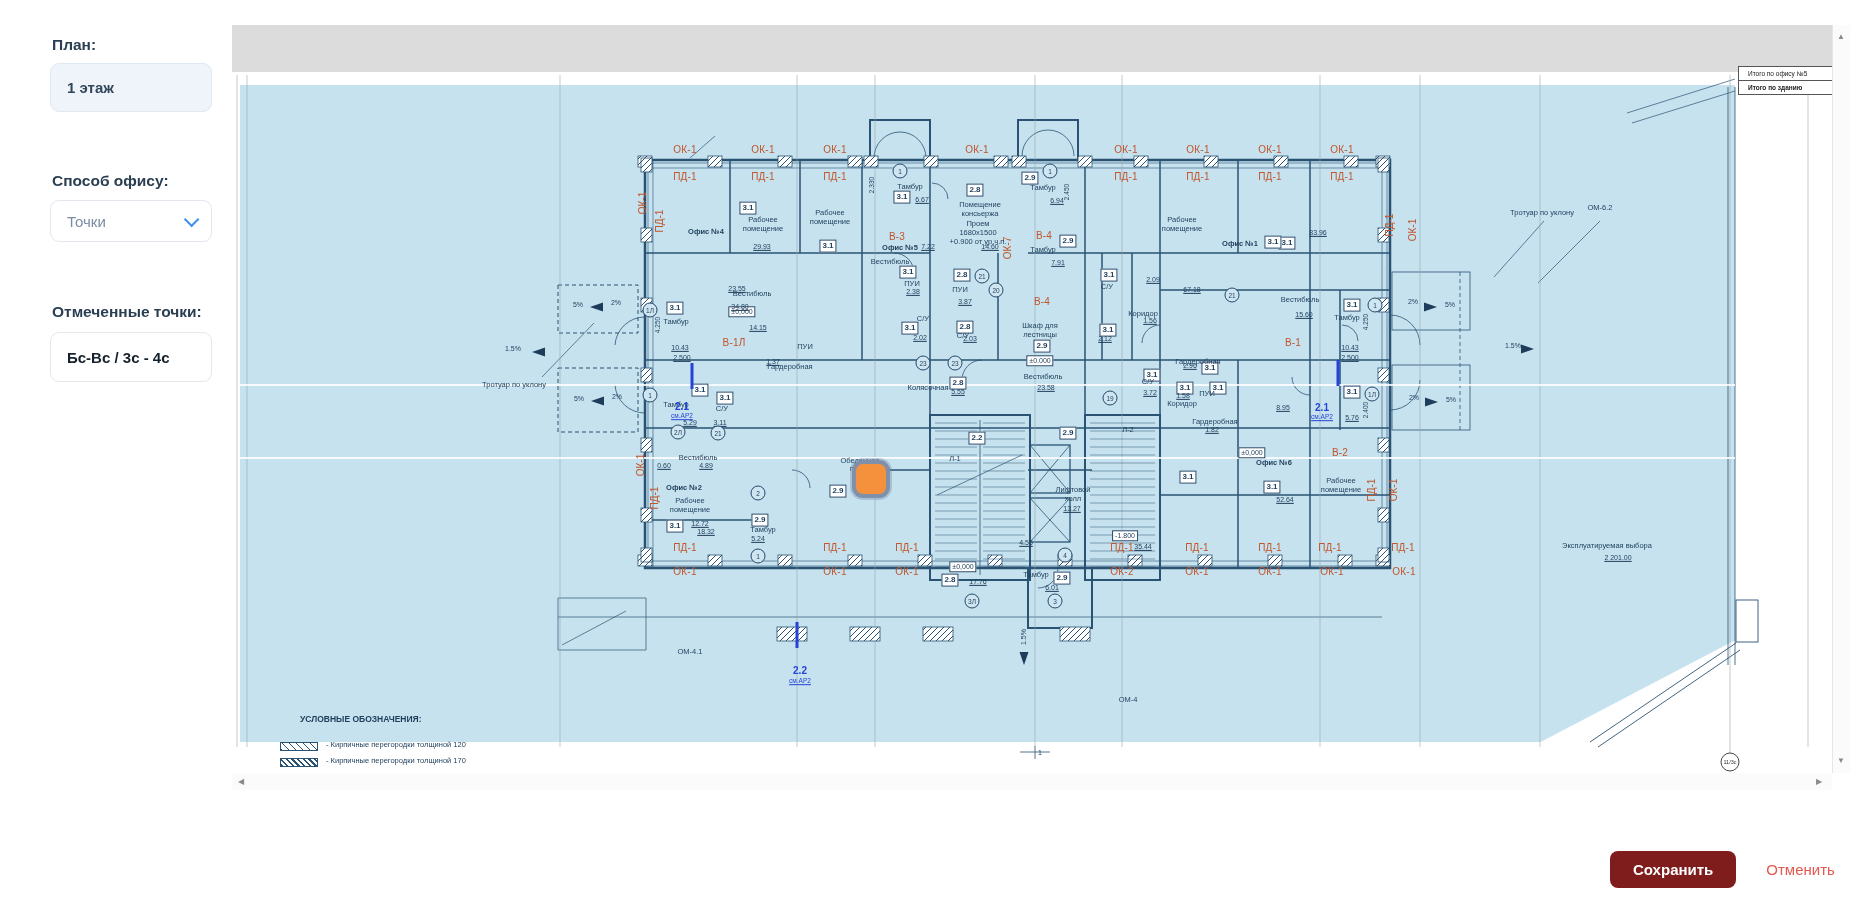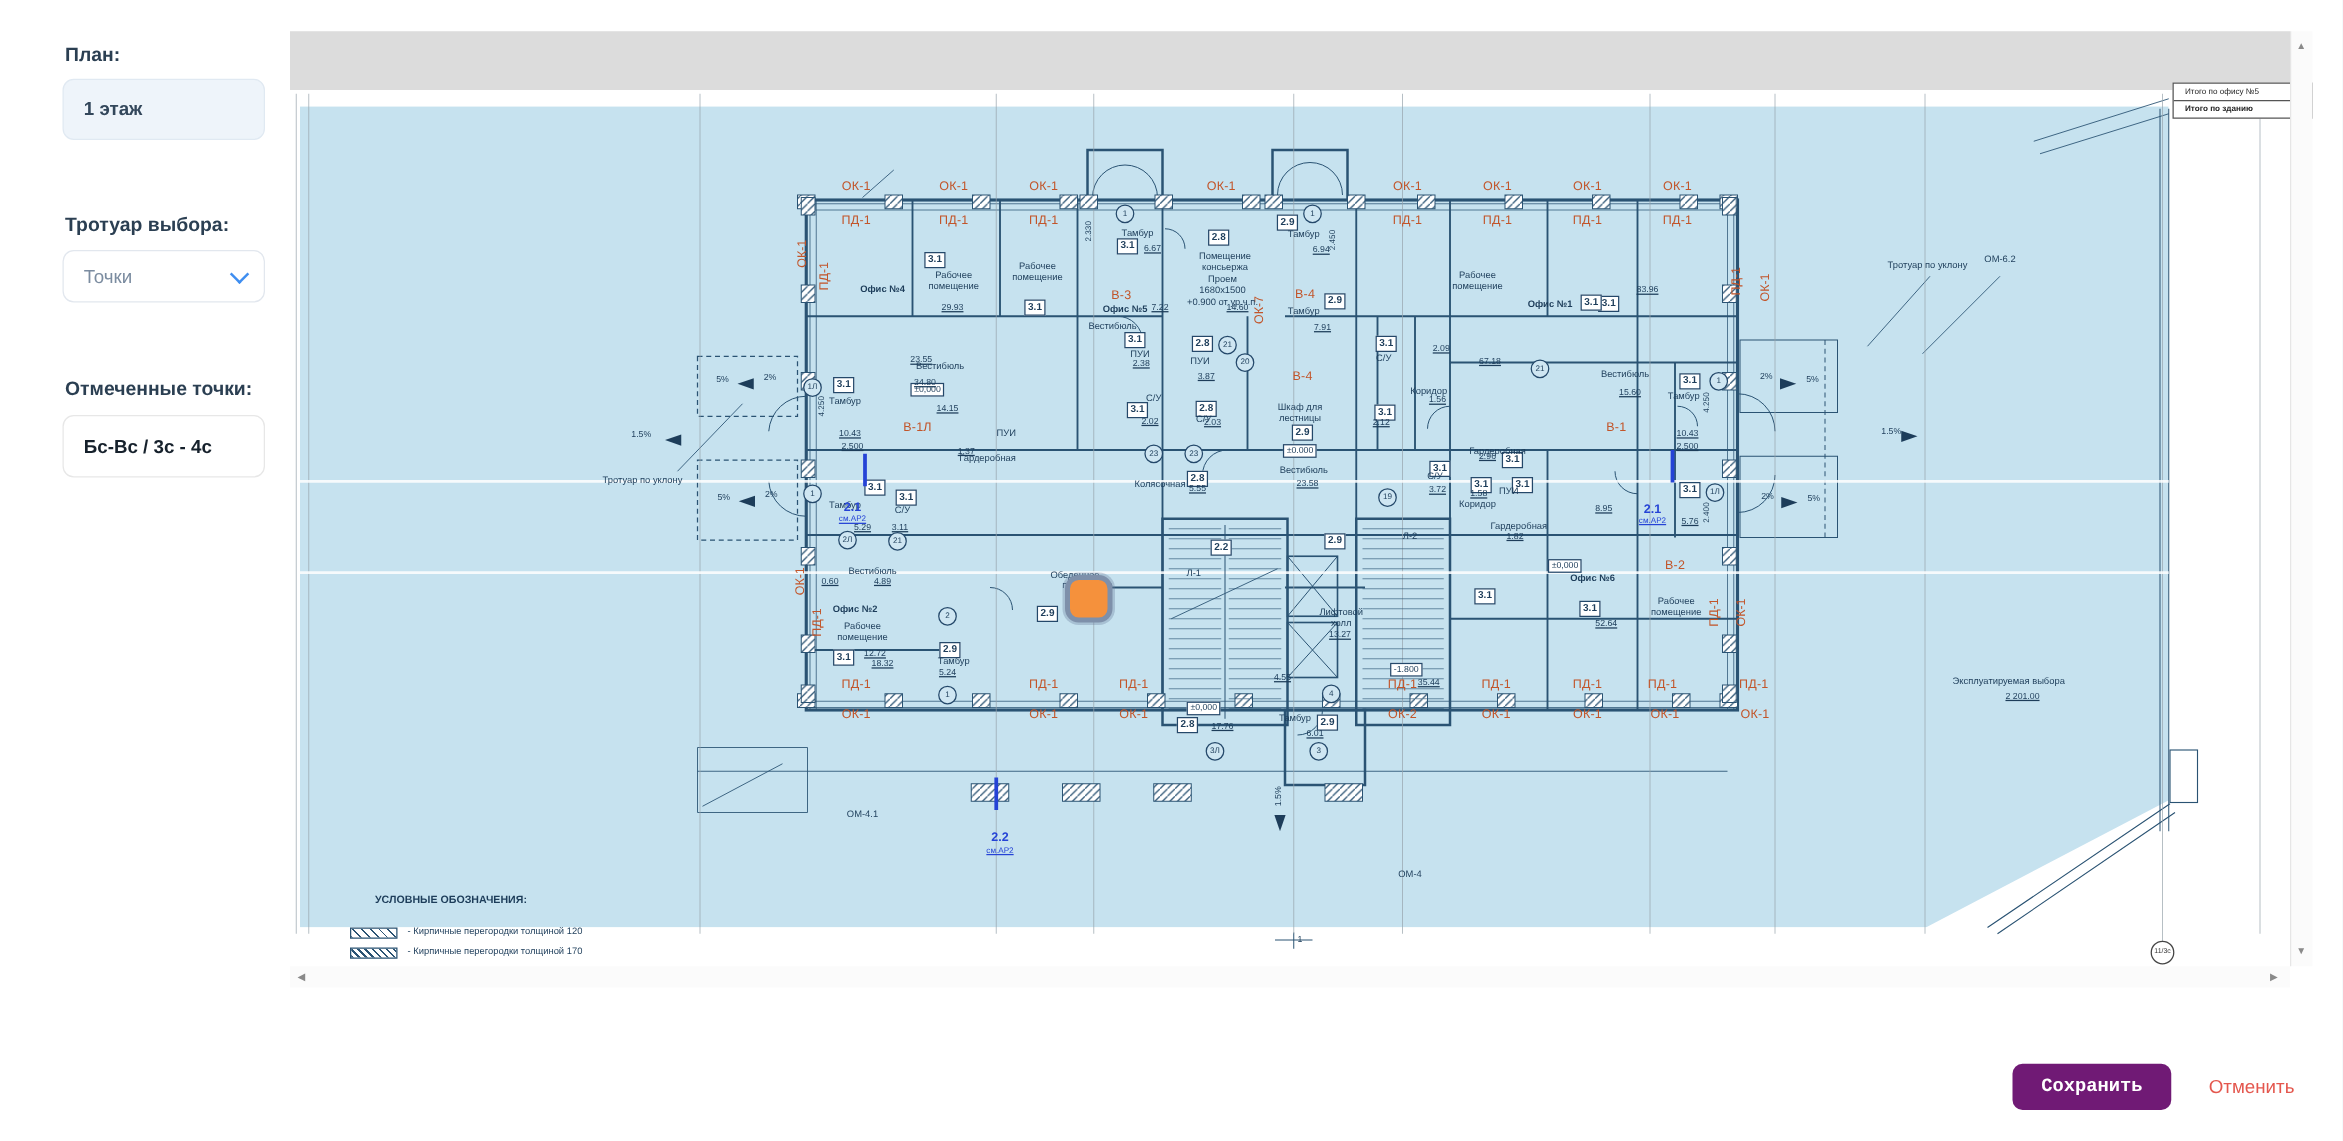--- a/index.html
+++ b/index.html
@@ -54,36 +54,36 @@
   #sw1{top:717px;background:repeating-linear-gradient(45deg,#2a5373 0 1px,#fff 1px 5px);}
   #sw2{top:733px;background:repeating-linear-gradient(45deg,#2a5373 0 1.5px,#fff 1.5px 4px);}
 
   
   #vscroll{position:absolute;left:1832px;top:25px;width:17px;height:748px;background:#fbfbfb;border-left:1px solid #e6e6e6;}
   #hscroll{position:absolute;left:232px;top:773px;width:1600px;height:17px;background:#fbfbfb;border-bottom:1px solid #d9d9d9;}
   .sarr{position:absolute;color:#8a8a8a;font-size:8px;line-height:8px;cursor:pointer;}
 
   
   #actions{position:absolute;left:1610px;top:851px;display:flex;align-items:center;gap:30px;}
-  #save-btn{background:#701a75;color:#fff;border:none;border-radius:8px;font-size:15px;font-weight:600;
-            padding:10px 23px;cursor:pointer;font-family:Liberation Mono, monospace;}
+  #save-btn{background:#7f1d1d;color:#fff;border:none;border-radius:8px;font-size:15px;font-weight:600;
+            padding:10px 23px;cursor:pointer;font-family:Liberation Sans, sans-serif;}
   #cancel-btn{color:#e4574e;font-size:15px;font-weight:400;cursor:pointer;}
 </style>
 </head>
 <body>
 
 <div id="page">
 
   <div>
     <div class="sb-label" style="top:36px">План:</div>
     <div class="sb-box" id="plan-select">
       <span>1 этаж</span>
     </div>
 
-    <div class="sb-label" style="top:172px">Тротуар выбора:</div>
+    <div class="sb-label" style="top:172px">Способ офису:</div>
     <div class="sb-box" id="method-select">
       <span>Точки</span>
       <span class="chev"></span>
     </div>
 
     <div class="sb-label" style="top:303px">Отмеченные точки:</div>
     <div class="sb-box" id="points-box">
       <span>Бс-Вс / 3с - 4с</span>
     </div>
   </div>

